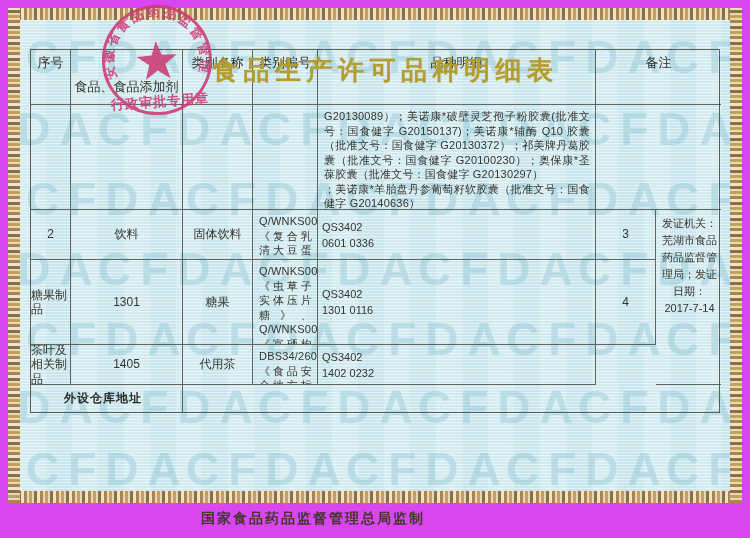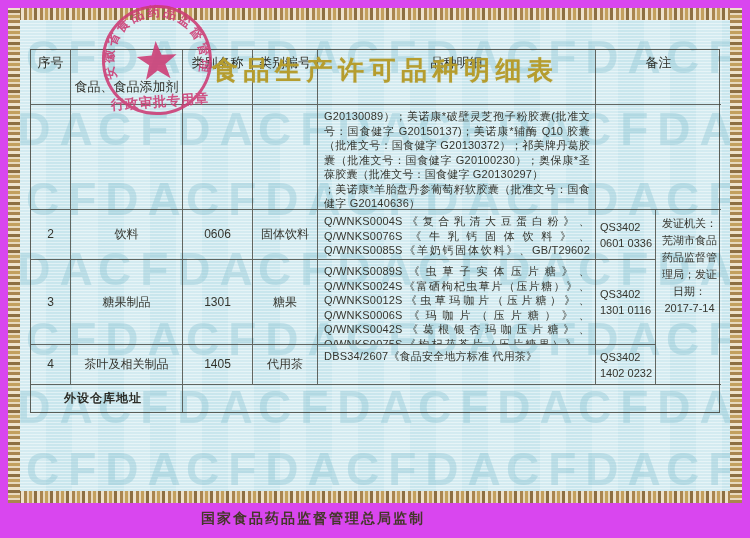--- a/index.html
+++ b/index.html
@@ -159,21 +159,20 @@
       <div class="c"></div>
       <div class="c"></div>
       <div class="c detail">
         <div>G20130089）；美诺康*破壁灵芝孢子粉胶囊(批准文号：国食健字 G20150137)；美诺康*辅酶 Q10 胶囊（批准文号：国食健字 G20130372）；祁美牌丹葛胶囊（批准文号：国食健字 G20100230）；奥保康*圣葆胶囊（批准文号：国食健字 G20130297）</div>
         <div>；美诺康*羊胎盘丹参葡萄籽软胶囊（批准文号：国食健字 G20140636）</div>
       </div>
       <div class="c no-r" style="grid-column:6 / 8;"></div>
 
       <div class="c mid">2</div>
       <div class="c mid">饮料</div>
-      <div class="c mid">0606</div>
       <div class="c mid">固体饮料</div>
       <div class="c detail">Q/WNKS0004S《复合乳清大豆蛋白粉》、Q/WNKS0076S《牛乳钙固体饮料》、Q/WNKS0085S《羊奶钙固体饮料》、GB/T29602《固体饮料》</div>
       <div class="c qs">
         <span>QS3402</span>
         <span>0601 0336</span>
       </div>
       <div class="c issue no-r" style="grid-row:3 / 6; grid-column:7;text-align:center;">发证机关：芜湖市食品药品监督管理局；发证日期：2017-7-14</div>
 
       <div class="c mid">3</div>
       <div class="c mid">糖果制品</div>

